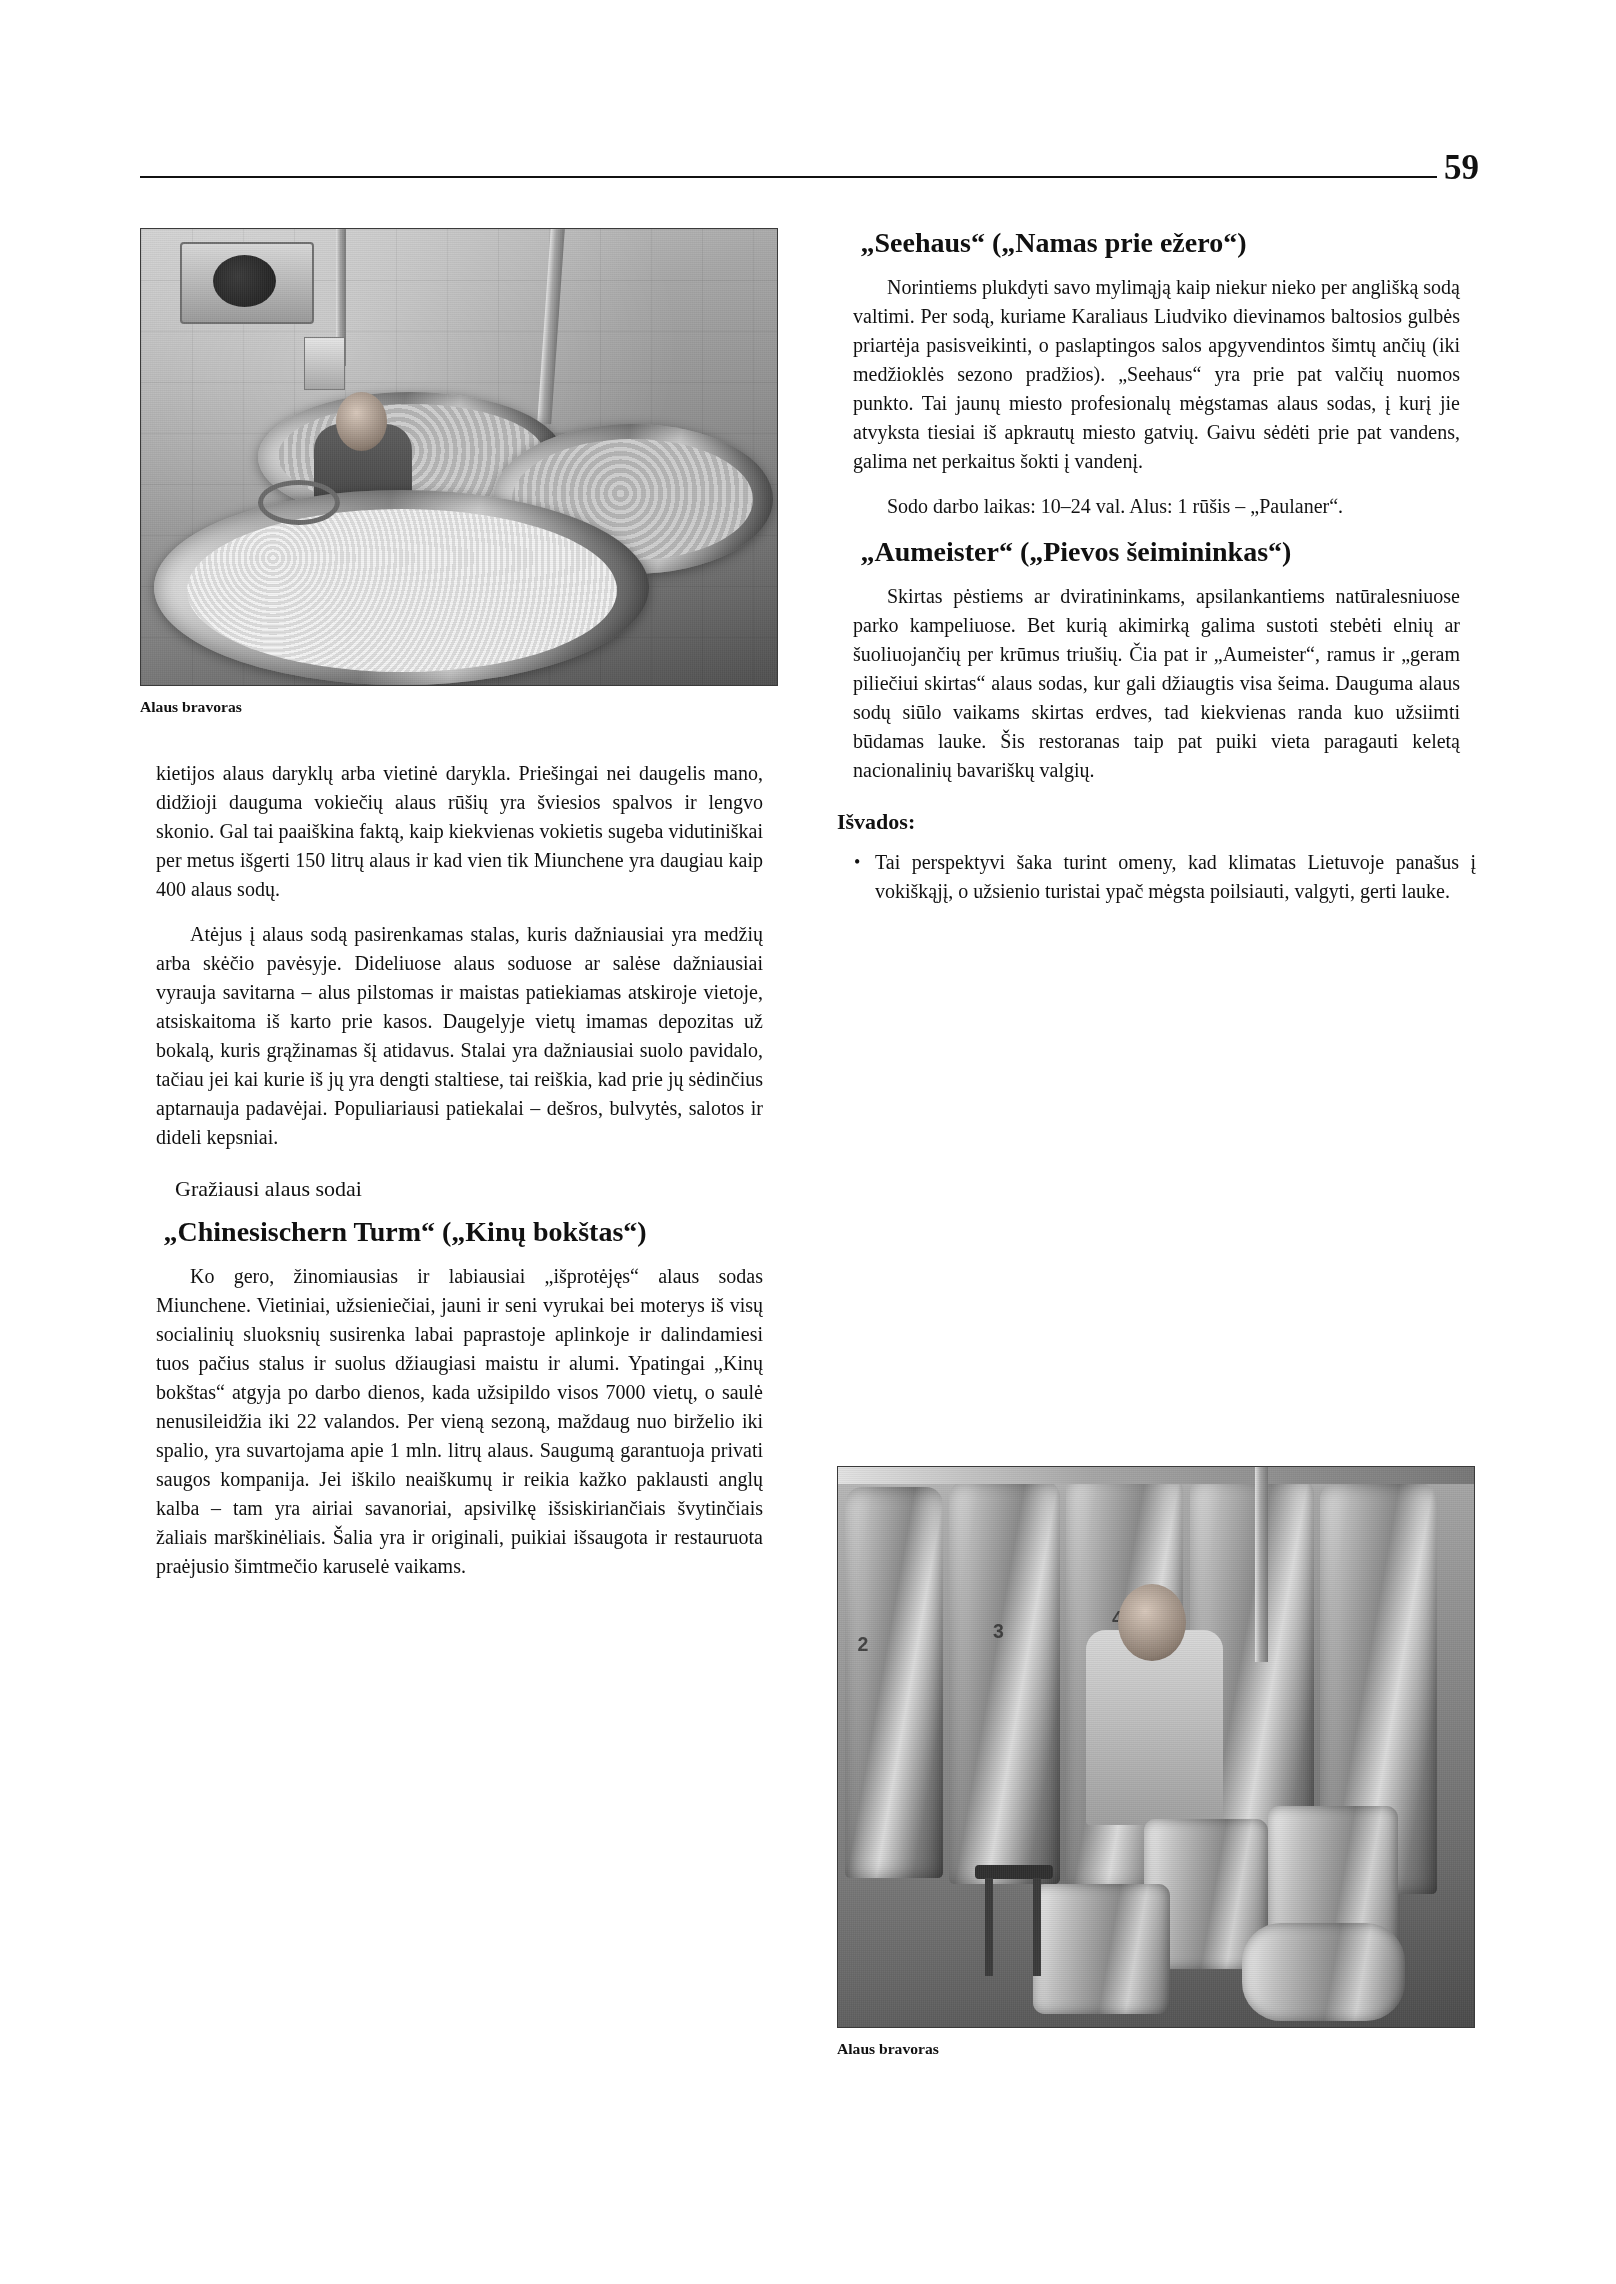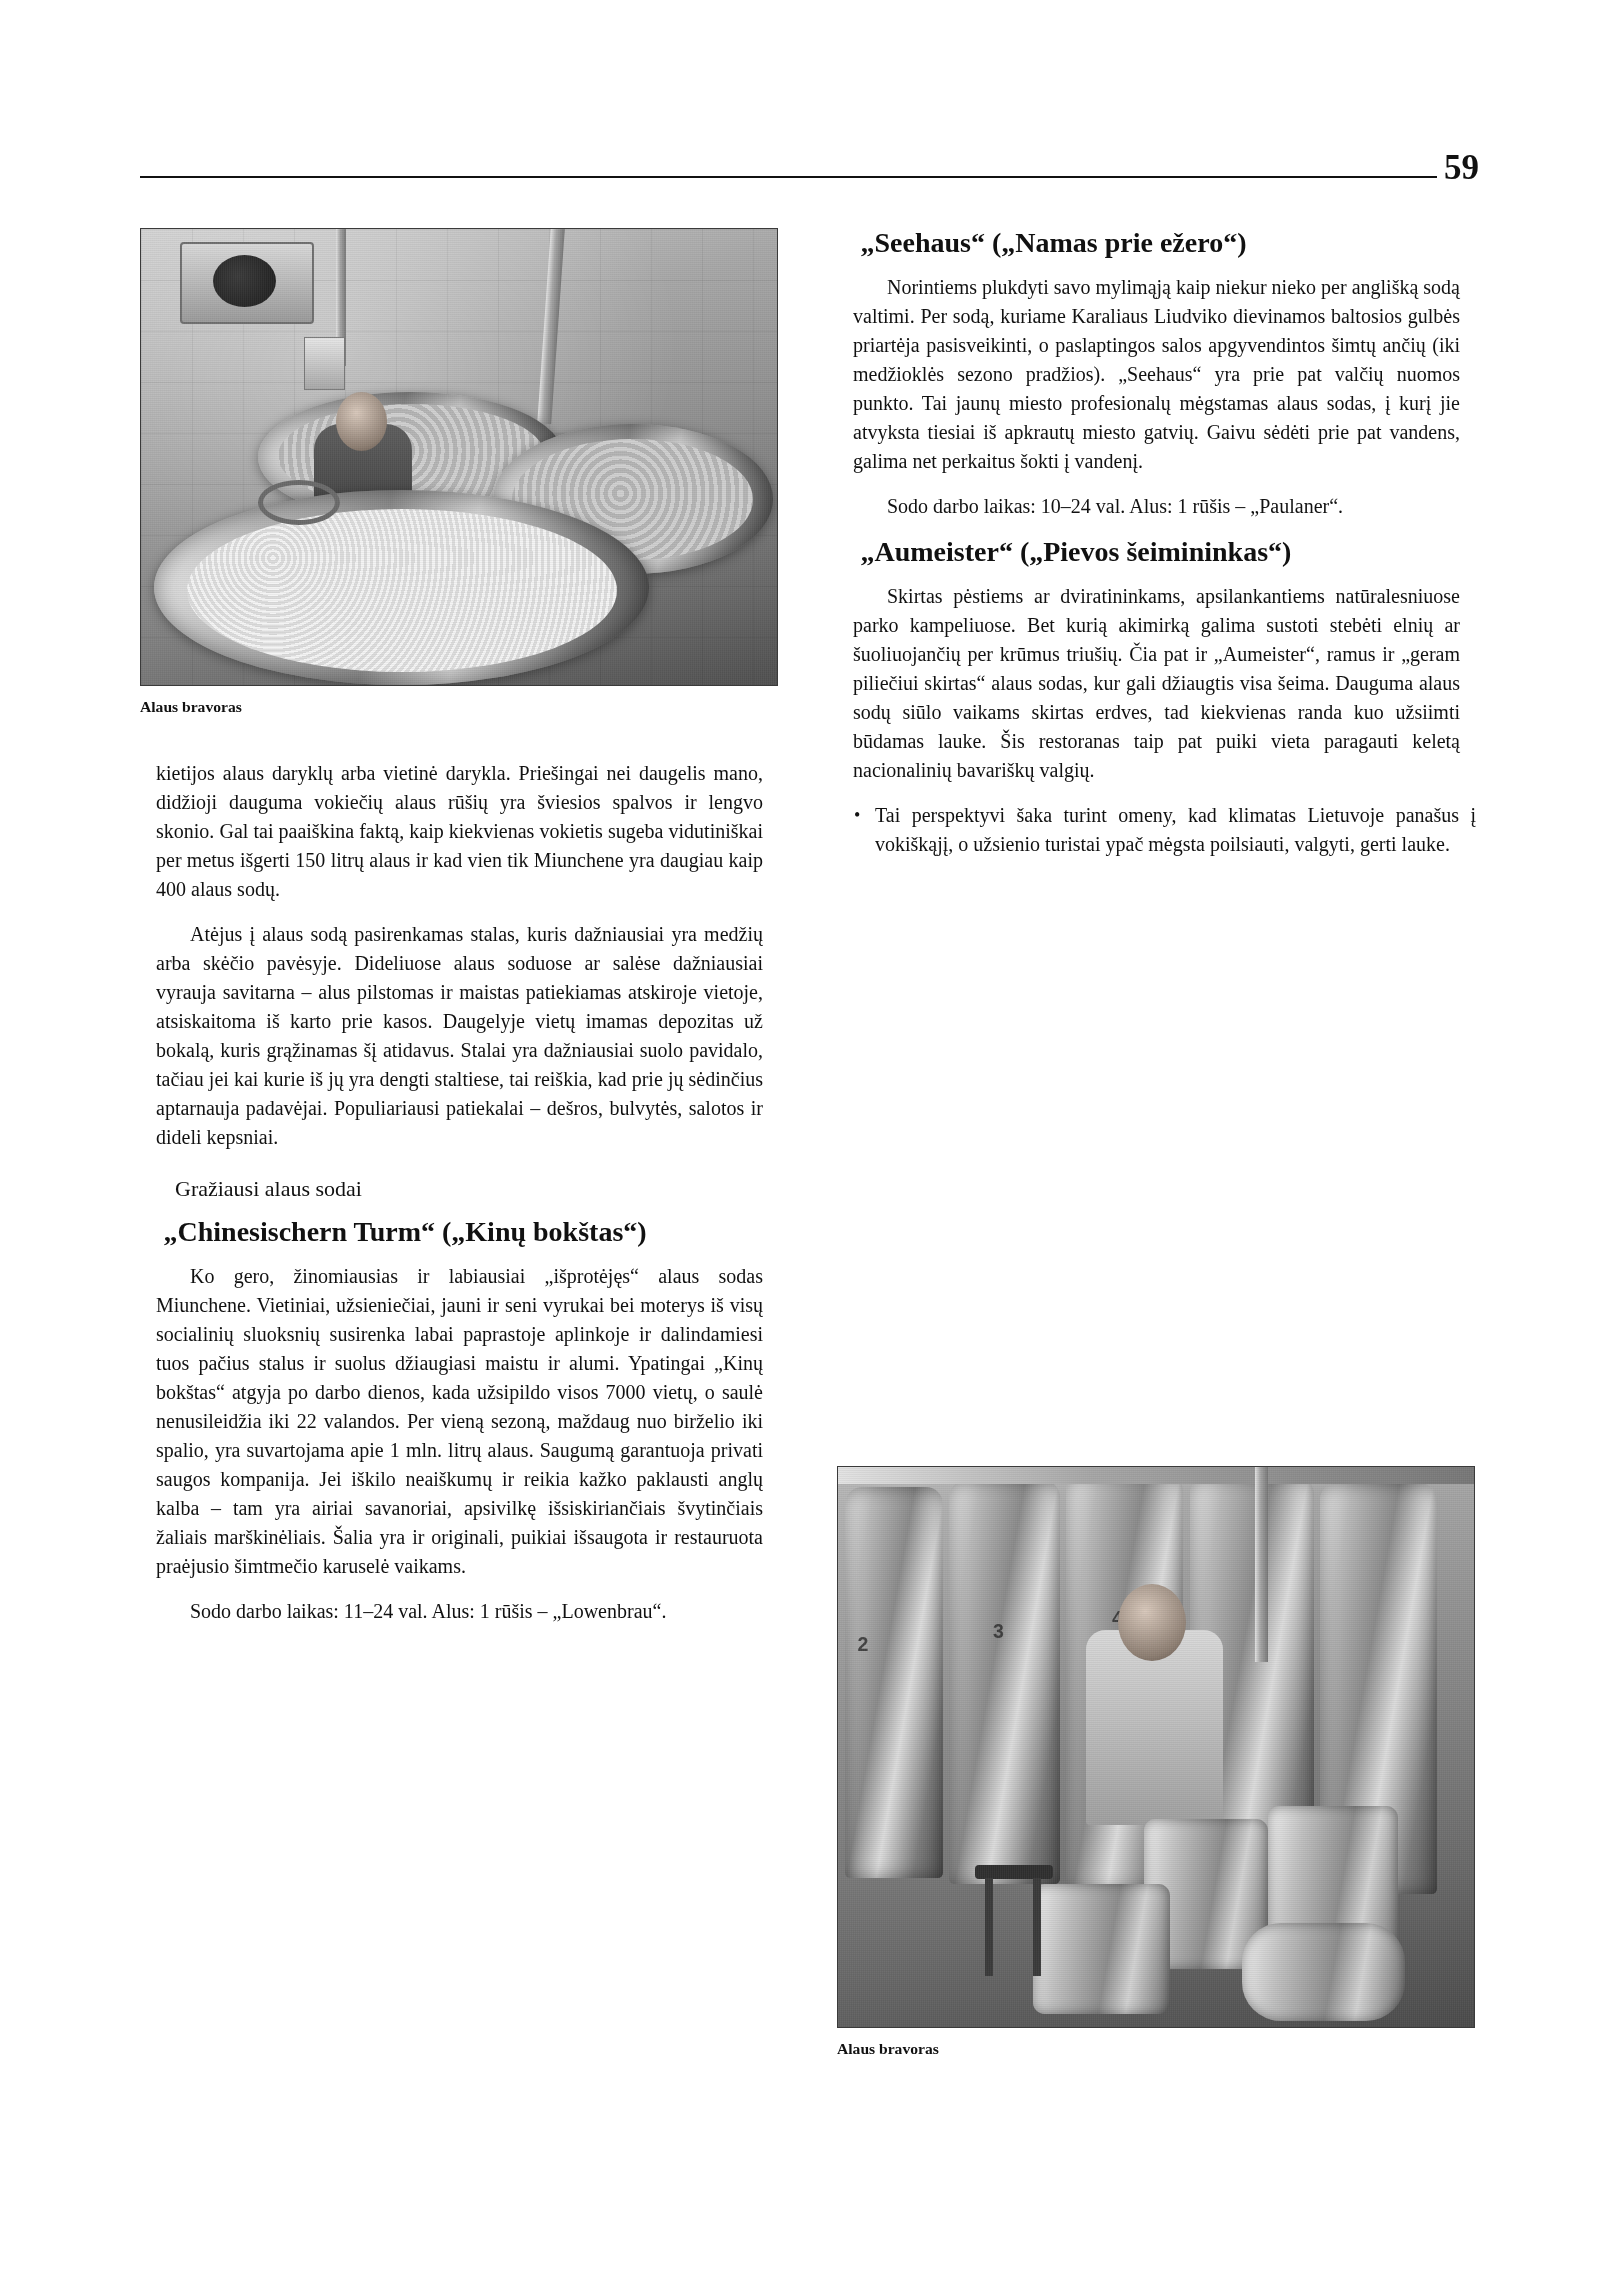--- a/index.html
+++ b/index.html
@@ -281,28 +281,28 @@
     </div>
     <div class="fig-caption">Alaus bravoras</div>
   </div>
 
   <div class="col col-left" style="top: 743px;">
     <p class="noindent">kietijos alaus daryklų arba vietinė darykla. Priešingai nei daugelis mano, didžioji dauguma vokiečių alaus rūšių yra šviesios spalvos ir lengvo skonio. Gal tai paaiškina faktą, kaip kiekvienas vokietis sugeba vidutiniškai per metus išgerti 150 litrų alaus ir kad vien tik Miunchene yra daugiau kaip 400 alaus sodų.</p>
     <p>Atėjus į alaus sodą pasirenkamas stalas, kuris dažniausiai yra medžių arba skėčio pavėsyje. Dideliuose alaus soduose ar salėse dažniausiai vyrauja savitarna – alus pilstomas ir maistas patiekiamas atskiroje vietoje, atsiskaitoma iš karto prie kasos. Daugelyje vietų imamas depozitas už bokalą, kuris grąžinamas šį atidavus. Stalai yra dažniausiai suolo pavidalo, tačiau jei kai kurie iš jų yra dengti staltiese, tai reiškia, kad prie jų sėdinčius aptarnauja padavėjai. Populiariausi patiekalai – dešros, bulvytės, salotos ir dideli kepsniai.</p>
     <h2 class="section">Gražiausi alaus sodai</h2>
     <h3 class="sub">„Chinesischern Turm“ („Kinų bokštas“)</h3>
     <p>Ko gero, žinomiausias ir labiausiai „išprotėjęs“ alaus sodas Miunchene. Vietiniai, užsieniečiai, jauni ir seni vyrukai bei moterys iš visų socialinių sluoksnių susirenka labai paprastoje aplinkoje ir dalindamiesi tuos pačius stalus ir suolus džiaugiasi maistu ir alumi. Ypatingai „Kinų bokštas“ atgyja po darbo dienos, kada užsipildo visos 7000 vietų, o saulė nenusileidžia iki 22 valandos. Per vieną sezoną, maždaug nuo birželio iki spalio, yra suvartojama apie 1 mln. litrų alaus. Saugumą garantuoja privati saugos kompanija. Jei iškilo neaiškumų ir reikia kažko paklausti anglų kalba – tam yra airiai savanoriai, apsivilkę išsiskiriančiais švytinčiais žaliais marškinėliais. Šalia yra ir originali, puikiai išsaugota ir restauruota praėjusio šimtmečio karuselė vaikams.</p>
-    <p>Sodo darbo laikas: 11–24 val. Alus: 1 rūšis – „Lowenbrau“.</p>
   </div>
 
   <div class="col col-right">
     <h3 class="sub" style="margin-top:0;">„Seehaus“ („Namas prie ežero“)</h3>
     <p>Norintiems plukdyti savo mylimąją kaip niekur nieko per anglišką sodą valtimi. Per sodą, kuriame Karaliaus Liudviko dievinamos baltosios gulbės priartėja pasisveikinti, o paslaptingos salos apgyvendintos šimtų ančių (iki medžioklės sezono pradžios). „Seehaus“ yra prie pat valčių nuomos punkto. Tai jaunų miesto profesionalų mėgstamas alaus sodas, į kurį jie atvyksta tiesiai iš apkrautų miesto gatvių. Gaivu sėdėti prie pat vandens, galima net perkaitus šokti į vandenį.</p>
     <p>Sodo darbo laikas: 10–24 val. Alus: 1 rūšis – „Paulaner“.</p>
     <h3 class="sub">„Aumeister“ („Pievos šeimininkas“)</h3>
     <p>Skirtas pėstiems ar dviratininkams, apsilankantiems natūralesniuose parko kampeliuose. Bet kurią akimirką galima sustoti stebėti elnių ar šuoliuojančių per krūmus triušių. Čia pat ir „Aumeister“, ramus ir „geram piliečiui skirtas“ alaus sodas, kur gali džiaugtis visa šeima. Dauguma alaus sodų siūlo vaikams skirtas erdves, tad kiekvienas randa kuo užsiimti būdamas lauke. Šis restoranas taip pat puiki vieta paragauti keletą nacionalinių bavariškų valgių.</p>
+    <h2 class="section-left">Išvados:</h2>
     <ul class="concl">
       <li>Tai perspektyvi šaka turint omeny, kad klimatas Lietuvoje panašus į vokiškąjį, o užsienio turistai ypač mėgsta poilsiauti, valgyti, gerti lauke.</li>
     </ul>
   </div>
 
 </div>
 
 
 </body></html>

